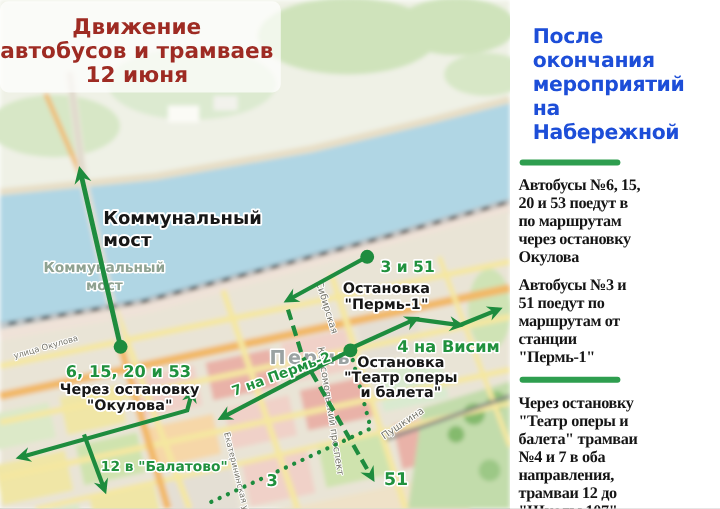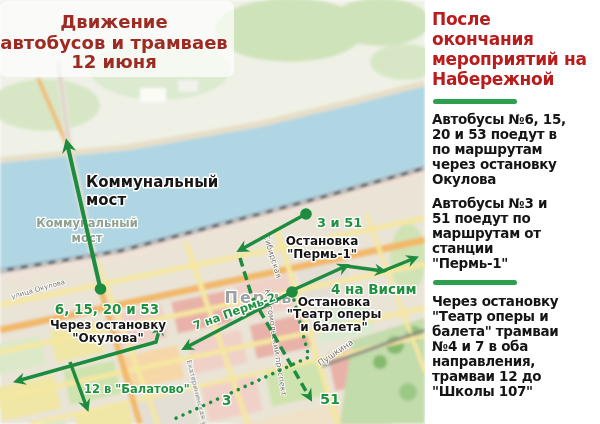--- a/index.html
+++ b/index.html
@@ -8,24 +8,24 @@
   .mapwrap{position:absolute;left:0;top:0;width:425px;height:424px;}
   svg text{user-select:none;}
   .halo{paint-order:stroke;stroke:#ffffff;stroke-linejoin:round;}
   .annot-black{fill:#161616;font-weight:bold;stroke-width:3px;}
   .annot-green{fill:#20913e;font-weight:bold;stroke-width:2.6px;}
   .map-label{fill:#8fa291;font-weight:bold;stroke-width:2.4px;}
   .street{fill:#76756a;stroke-width:1.6px;}
   .route{stroke:#1e8c3e;fill:none;}
   .sidebar{position:absolute;left:425px;top:0;width:175px;height:424px;background:#ffffff;
            box-sizing:border-box;padding:9px 4px 0 7px;}
-  .sidebar h1{margin:0;font-size:17px;line-height:20px;color:#b91c1c;font-weight:bold;letter-spacing:-0.3px;}
+  .sidebar h1{margin:12px;font-size:17px;line-height:20px;color:#1d4ed8;font-weight:bold;letter-spacing:-0.3px;}
   .divider{width:84px;height:5px;background:#2e9e4f;border-radius:3px;margin:10px 0 8px 1px;}
   .divider.second{margin:4px 0 9px 1px;}
-  .sidebar p{margin:0 0 9px 0;font-size:13.5px;line-height:15px;font-weight:bold;color:#151515;letter-spacing:-0.3px;}
+  .sidebar p{margin:0 0 9px 0;font-size:13.5px;line-height:15px;font-weight:bold;color:#151515;letter-spacing:-0.3px;font-family:Liberation Serif, serif;}
 </style>
 </head>
 <body>
 
 <div class="screen">
 
   <div class="mapwrap">
     <svg width="425" height="424" viewBox="0 0 425 424">
       <defs>
         <filter id="blurBase" x="-5%" y="-5%" width="110%" height="110%">

